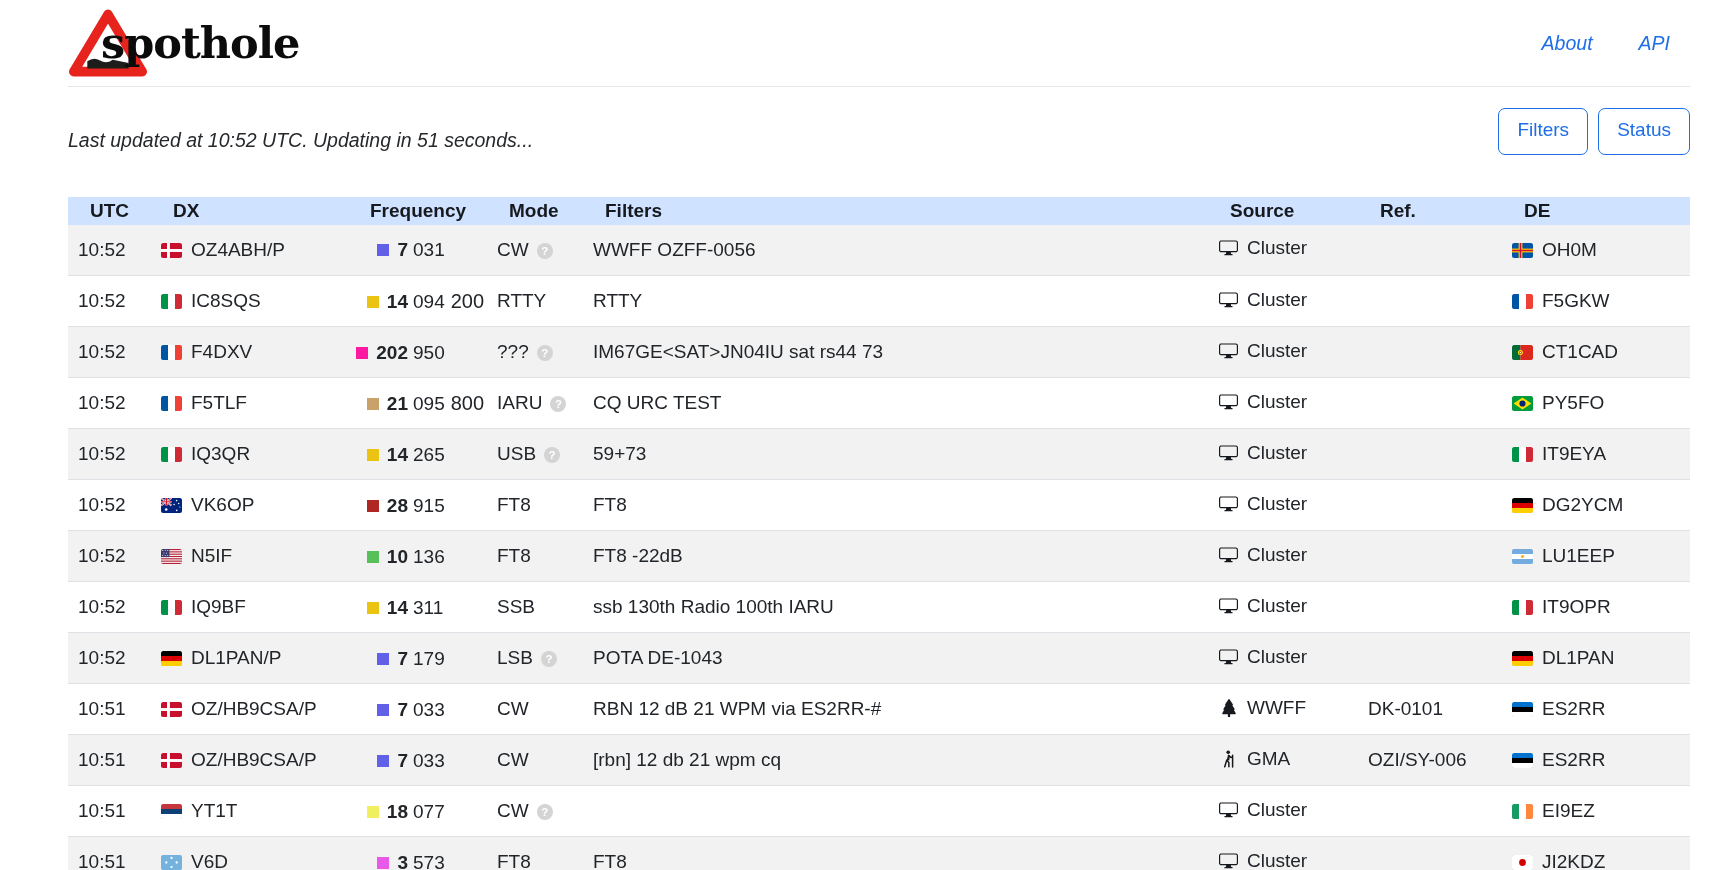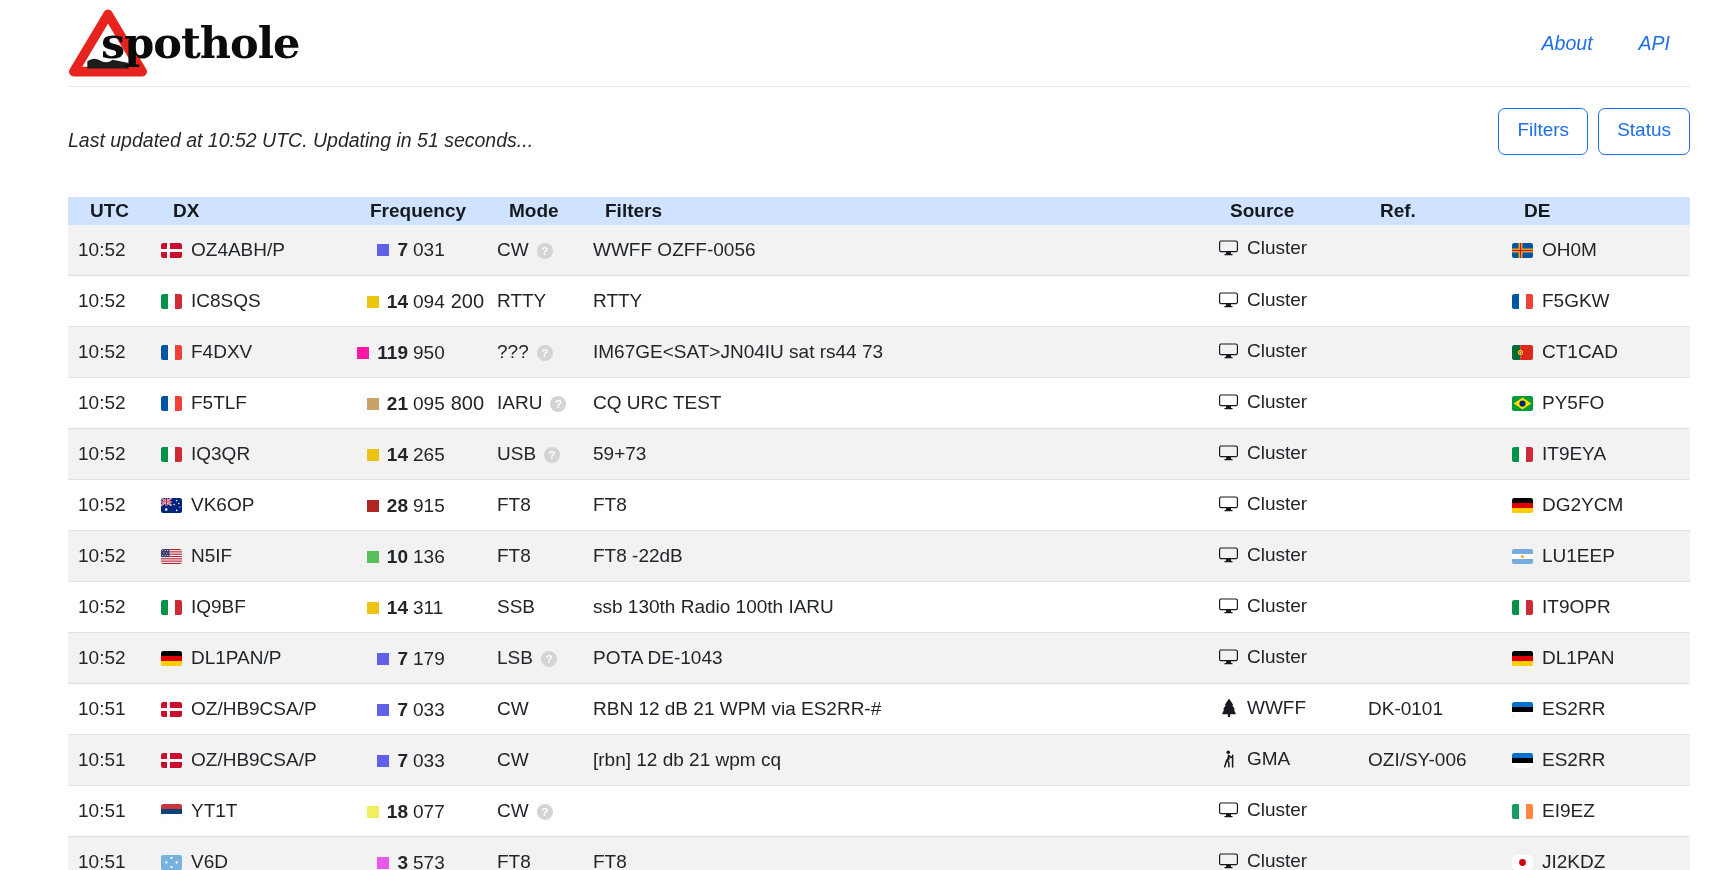--- a/index.html
+++ b/index.html
@@ -198,21 +198,21 @@
     <td class="c-dx">
       <span class="flag"><svg viewBox="0 0 21 15">
                 <rect width="7" height="15" fill="#0055a4"></rect>
                 <rect x="7" width="7" height="15" fill="#fff"></rect>
                 <rect x="14" width="7" height="15" fill="#ef4135"></rect>
               </svg></span><span class="cs">F4DXV</span>
     </td>
     <td class="c-freq">
       <span class="fbox">
               <span class="band" style="background: rgb(255, 24, 160);"></span>
-              <span class="mhz">119</span>
+              <span class="mhz">202</span>
             </span><span class="khz">950</span><span class="hz"></span>
     </td>
     <td class="c-mode">
       <span class="m">???</span><span class="help">?</span>
     </td>
     <td class="c-comment">IM67GE&lt;SAT&gt;JN04IU sat rs44 73</td>
     <td class="c-source">
       <span class="sicon"><svg width="19" height="19" viewBox="0 0 16 16" fill="#16191d">
                 <path d="M0 4s0-2 2-2h12s2 0 2 2v6s0 2-2 2h-4c0 .667.083 1.167.25 1.5H11a.5.5 0 0 1 0 1H5a.5.5 0 0 1 0-1h.75c.167-.333.25-.833.25-1.5H2s-2 0-2-2V4zm1.398-.855a.758.758 0 0 0-.254.302A1.46 1.46 0 0 0 1 4.01V10c0 .325.078.502.145.602.07.105.17.188.302.254a1.464 1.464 0 0 0 .538.143L2.01 11H14c.325 0 .502-.078.602-.145a.758.758 0 0 0 .254-.302 1.464 1.464 0 0 0 .143-.538L15 9.99V4c0-.325-.078-.502-.145-.602a.757.757 0 0 0-.302-.254A1.46 1.46 0 0 0 13.99 3H2c-.325 0-.502.078-.602.145z"></path>
               </svg></span><span class="slabel">Cluster</span>

